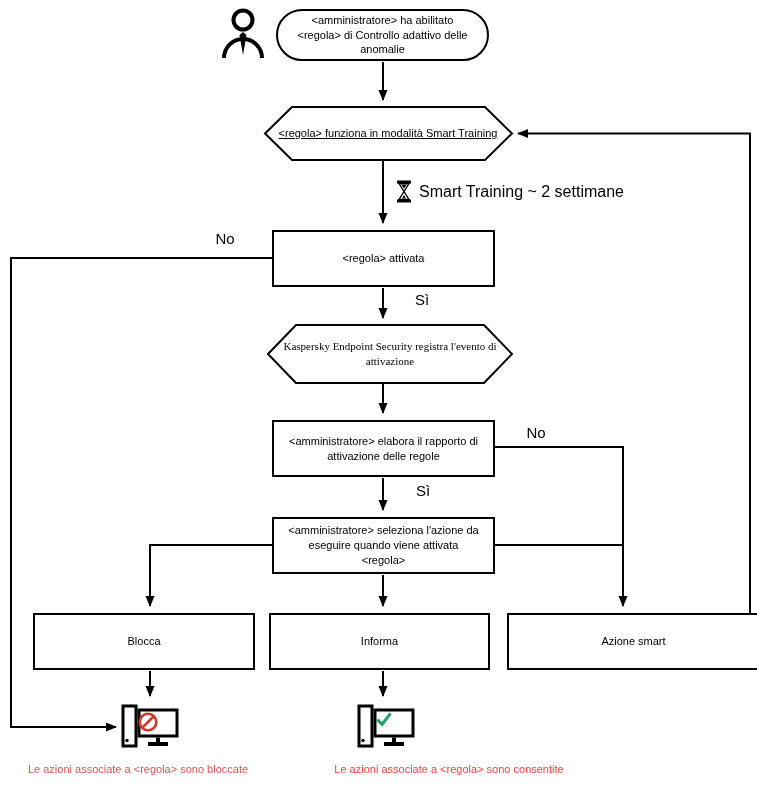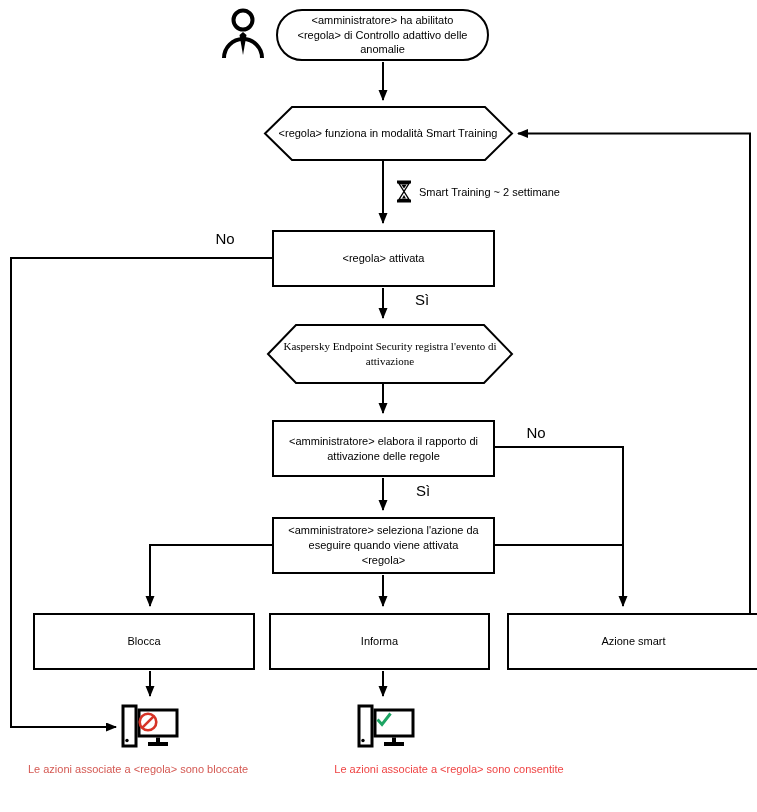--- a/index.html
+++ b/index.html
@@ -16,21 +16,21 @@
   .stadium{border-radius:27px;}
   .hextext{
     position:absolute;display:flex;align-items:center;justify-content:center;
     text-align:center;font-size:11px;line-height:1.35;z-index:2;background:transparent;
   }
   .elabel{
     position:absolute;font-size:15px;z-index:2;width:44px;text-align:center;
   }
   .timer{
     position:absolute;left:396px;top:180px;display:flex;align-items:center;gap:7px;
-    font-size:11px;z-index:2;white-space:nowrap;
+    font-size:16px;z-index:2;white-space:nowrap;
   }
   .outcome{
     position:absolute;width:274px;text-align:center;font-size:11px;line-height:1.45;z-index:2;
   }
   .outcome.blocked{left:1px;top:762px;color:#d45953;}
   .outcome.allowed{left:312px;top:762px;color:#ef4444;}
   .iconbox{position:absolute;z-index:2;}
 </style>
 </head>
 <body>
@@ -69,21 +69,21 @@
       <circle cx="22" cy="13" r="9.5" fill="none" stroke="#000" stroke-width="4"></circle>
       <path d="M3 51 A 19 19 0 0 1 41 51" fill="none" stroke="#000" stroke-width="4"></path>
       <path d="M22 25 L18.5 28 L22 48 L25.5 28 Z" fill="#000"></path>
     </svg>
   </div>
 
   <div class="node stadium" style="left:276px;top:9px;width:213px;height:52px;">
     <span>&lt;amministratore&gt; ha abilitato &lt;regola&gt; di Controllo adattivo delle anomalie</span>
   </div>
 
-  <div class="hextext" style="left:263px;top:109px;width:250px;height:49px;white-space:nowrap;">
+  <div class="hextext" style="left:263px;top:109px;width:250px;height:49px;white-space:nowrap;text-decoration:underline;">
     <span>&lt;regola&gt; funziona in modalità Smart Training</span>
   </div>
   <div class="hextext" style="left:280px;top:327px;width:220px;height:54px;font-family:Liberation Serif, serif;">
     <span>Kaspersky Endpoint Security registra l'evento di attivazione</span>
   </div>
 
   <div class="timer">
     <svg width="16" height="23" viewBox="0 0 16 23">
       <path d="M1 2 H15 M1 21 H15" stroke="#000" stroke-width="3" fill="none"></path>
       <path d="M3 3.5 H13 L3 19.5 H13 Z" stroke="#000" stroke-width="1.4" fill="none"></path>

